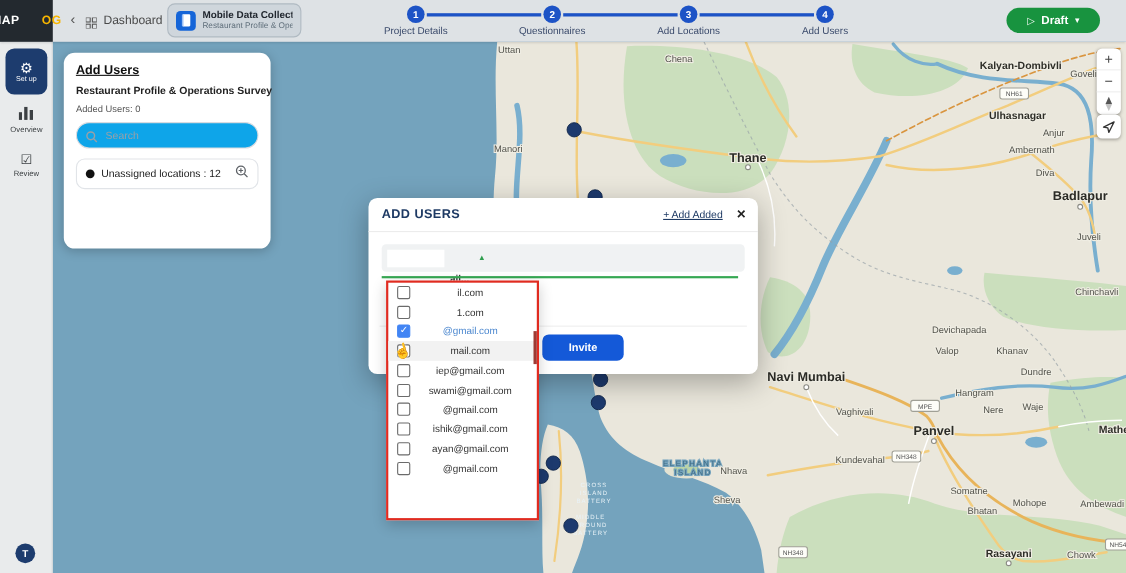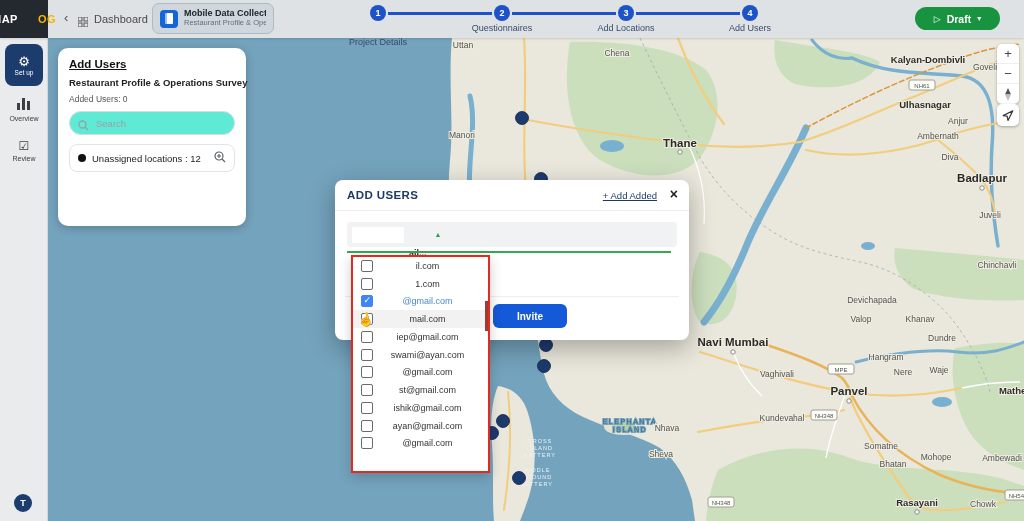--- a/index.html
+++ b/index.html
@@ -34,21 +34,21 @@
   .side-item { position:absolute; left:0; width:48px; text-align:center; color:#3c4043; cursor:pointer; }
   .side-item .cap { font-size:7px; margin-top:1px; }
   .t-badge { position:absolute; left:14px; bottom:9px; width:18px; height:18px; border-radius:50%; background:#1d3c6e; color:#fff; font-size:9px; font-weight:bold; display:flex; align-items:center; justify-content:center; cursor:pointer; }
 
   
   .panel { position:absolute; left:58px; top:48px; width:188px; height:178px; background:#fff; border-radius:10px; box-shadow:0 2px 10px rgba(0,0,0,.22); z-index:20; padding:10px 11px; }
   .panel-title { font-size:11.5px; font-weight:bold; color:#111; text-decoration:underline; }
   .panel-survey { font-size:9.5px; font-weight:bold; color:#222; margin-top:7px; white-space:nowrap; }
   .panel-added { font-size:8.5px; color:#555; margin-top:6px; }
   .search-wrap { position:relative; margin-top:7px; }
-  .search-input { width:100%; height:24px; border:1.5px solid #d8dbe0; border-radius:12px; background:#5eead4; font-size:9.5px; padding:0 8px 0 26px; color:#333; outline:none; font-family:"Liberation Sans",sans-serif; }
+  .search-input { width:100%; height:24px; border:1.5px solid #d8dbe0; border-radius:12px; background:#0ea5e9; font-size:9.5px; padding:0 8px 0 26px; color:#333; outline:none; font-family:"Liberation Sans",sans-serif; }
   .search-input::placeholder { color:#9aa0a6; }
   .search-ic { position:absolute; left:9px; top:6px; }
   .unassigned { margin-top:9px; height:28px; border:1px solid #e1e4e8; border-radius:8px; display:flex; align-items:center; padding:0 8px; gap:6px; }
   .dot { width:8px; height:8px; border-radius:50%; background:#111; flex:0 0 auto; }
   .unassigned-lbl { font-size:9.5px; color:#222; flex:1; }
   .add-users-btn { margin:12px auto 0; width:108px; height:22px; background:#1d3cae; border-radius:11px; color:#fff; font-size:9.5px; font-weight:bold; display:flex; align-items:center; justify-content:center; cursor:pointer; }
 
   
   .modal { position:absolute; left:335px; top:180px; width:354px; height:160px; background:#fff; border-radius:8px; box-shadow:0 8px 26px rgba(0,0,0,.3); z-index:25; }
   .modal-title { position:absolute; left:12px; top:9px; font-size:11.5px; font-weight:bold; letter-spacing:.4px; color:#1e3a64; }
@@ -267,21 +267,21 @@
     </div>
   </div>
 
   <div class="stepper-line" style="left:388px; width:104px;"></div>
   <div class="stepper-line" style="left:512px; width:104px;"></div>
   <div class="stepper-line" style="left:636px; width:104px;"></div>
   <div class="step-circle" style="left:370px;">1</div>
   <div class="step-circle" style="left:494px;">2</div>
   <div class="step-circle" style="left:618px;">3</div>
   <div class="step-circle" style="left:742px;">4</div>
-  <div class="step-label" style="left:328px;margin-top:14px;">Project Details</div>
+  <div class="step-label" style="left:328px;">Project Details</div>
   <div class="step-label" style="left:452px;">Questionnaires</div>
   <div class="step-label" style="left:576px;">Add Locations</div>
   <div class="step-label" style="left:700px;">Add Users</div>
 
   <div class="draft-btn">
     <span class="play">▷</span>
     <span class="lbl">Draft</span>
     <span class="chev">▾</span>
   </div>
 </div>
@@ -365,32 +365,28 @@
       <span class="cb"></span>
       <span class="em">mail.com</span>
       <span class="cursor-hand">☝</span>
     </div>
   <div class="drow">
       <span class="cb"></span>
       <span class="em">iep@gmail.com</span>
     </div>
   <div class="drow">
       <span class="cb"></span>
-      <span class="em">swami@ayan.com</span>
+      <span class="em">swami@gmail.com</span>
     </div>
   <div class="drow">
       <span class="cb"></span>
       <span class="em">@gmail.com</span>
     </div>
   <div class="drow">
       <span class="cb"></span>
-      <span class="em">st@gmail.com</span>
-    </div>
-  <div class="drow">
-      <span class="cb"></span>
       <span class="em">ishik@gmail.com</span>
     </div>
   <div class="drow">
       <span class="cb"></span>
       <span class="em">ayan@gmail.com</span>
     </div>
   <div class="drow">
       <span class="cb"></span>
       <span class="em">@gmail.com</span>
     </div>

